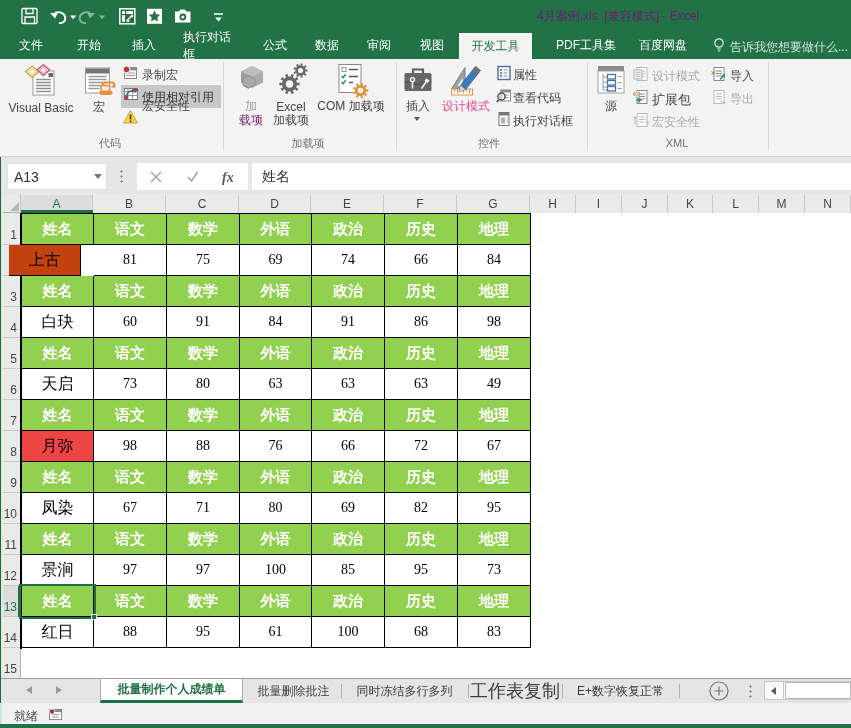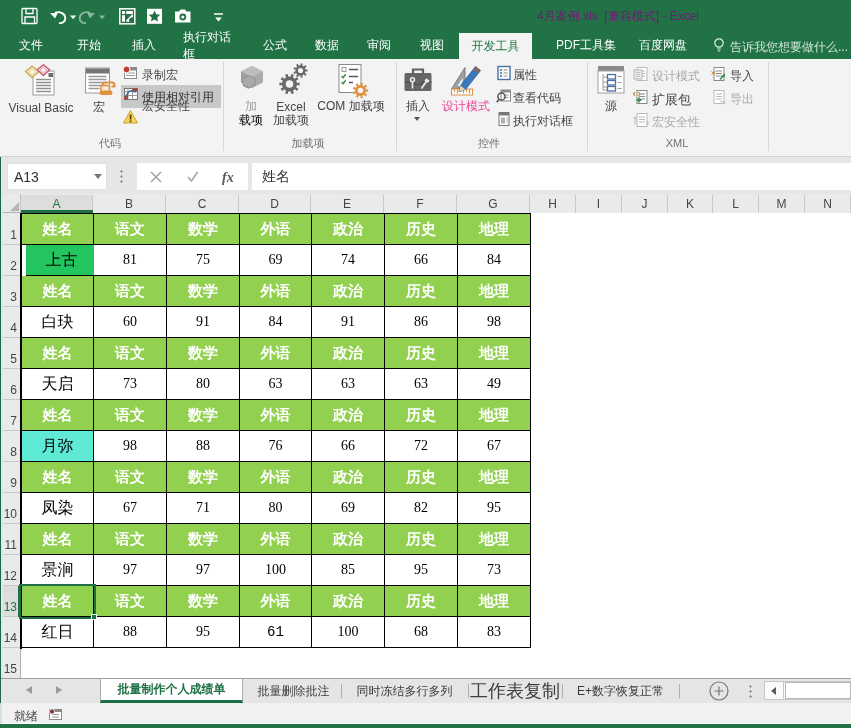--- a/index.html
+++ b/index.html
@@ -126,21 +126,21 @@
 </svg>
 <div class="ab" style="left:142px;top:98px;font-size:12px;color:#444">宏安全性</div>
 <svg class="ab" style="left:236px;top:64px" width="30" height="34" viewBox="0 0 30 34">
 <path d="M16 2 l11 5.5 v11 L16 24 5 18.5 v-11 z" fill="#ababab"></path>
 <path d="M16 2 l11 5.5 -11 5.5 -11-5.5 z" fill="#bdbdbd"></path>
 <path d="M5 7.5 l11 5.5 v11 L5 18.5 z" fill="#9f9f9f"></path>
 <path d="M7 15 l6 3 v7 l-6-3 z m0 0 l6-3 6 3 -6 3 z" fill="#8f8f8f"></path>
 <path d="M7 14.5 l6-2.8 6 2.8 v6.5 l-6 2.8 -6-2.8 z" fill="#a9a9a9" stroke="#8c8c8c" stroke-width="0.8"></path>
 </svg>
 <div class="ab ctr" style="left:230px;top:100px;width:42px;height:13px;font-size:12px;color:#9d9d9d">加</div>
-<div class="ab ctr" style="left:230px;top:114px;width:42px;height:13px;font-size:12px;color:#000000">载项</div>
+<div class="ab ctr" style="left:230px;top:114px;width:42px;height:13px;font-size:12px;color:#701a75">载项</div>
 <svg class="ab" style="left:277px;top:63px" width="36" height="36" viewBox="0 0 36 36">
 <path d="M30.6 6.4 L30.6 8.6 L28.6 8.3 L28.0 10.2 L29.7 11.2 L28.2 12.9 L26.9 11.4 L25.2 12.4 L25.8 14.3 L23.6 14.7 L23.6 12.7 L21.7 12.4 L20.9 14.2 L19.0 13.1 L20.2 11.5 L19.0 10.0 L17.2 11.0 L16.4 8.9 L18.4 8.5 L18.4 6.5 L16.4 6.1 L17.2 4.0 L19.0 5.0 L20.2 3.5 L19.0 1.9 L20.9 0.8 L21.7 2.6 L23.6 2.3 L23.6 0.3 L25.8 0.7 L25.2 2.6 L26.9 3.6 L28.2 2.1 L29.7 3.8 L28.0 4.8 L28.6 6.7 Z" fill="#696969" fill-rule="evenodd"></path>
     <circle cx="23.5" cy="7.5" r="2.6" fill="#f2f3f2"></circle>
 <path d="M22.6 19.6 L22.6 22.4 L20.0 22.1 L19.2 24.5 L21.5 25.8 L19.8 28.1 L17.9 26.3 L15.9 27.8 L17.0 30.2 L14.3 31.0 L13.8 28.5 L11.2 28.5 L10.7 31.0 L8.0 30.2 L9.1 27.8 L7.1 26.3 L5.2 28.1 L3.5 25.8 L5.8 24.5 L5.0 22.1 L2.4 22.4 L2.4 19.6 L5.0 19.9 L5.8 17.5 L3.5 16.2 L5.2 13.9 L7.1 15.7 L9.1 14.2 L8.0 11.8 L10.7 11.0 L11.2 13.5 L13.8 13.5 L14.3 11.0 L17.0 11.8 L15.9 14.2 L17.9 15.7 L19.8 13.9 L21.5 16.2 L19.2 17.5 L20.0 19.9 Z" fill="#696969" fill-rule="evenodd"></path>
     <circle cx="12.5" cy="21" r="3.8" fill="#f2f3f2"></circle>
 </svg>
 <div class="ab ctr" style="left:267px;top:100px;width:48px;height:13px;font-size:12px;color:#444">Excel</div>
 <div class="ab ctr" style="left:267px;top:114px;width:48px;height:13px;font-size:12px;color:#444">加载项</div>
 <svg class="ab" style="left:336px;top:63px" width="36" height="36" viewBox="0 0 36 36">
 <rect x="3" y="1.5" width="22" height="28" fill="#fff" stroke="#8a8a8a"></rect>
@@ -305,21 +305,21 @@
 <div class="ab" style="left:18px;top:392px;width:3px;height:31px;background:#1e7145"></div>
 <div class="ab" style="left:20px;top:19px;width:511px;height:1px;background:#000"></div>
 <div class="ab" style="left:20px;top:19px;width:2px;height:436px;background:#000"></div>
 <div class="ab ctr" style="left:22px;top:20px;width:72px;height:31px;border-right:1px solid #000;border-bottom:1px solid #000;background:#92d050;color:#fff;font-size:15px;font-weight:bold;font-family:Liberation Serif,serif">姓名</div>
 <div class="ab ctr" style="left:94px;top:20px;width:73px;height:31px;border-right:1px solid #000;border-bottom:1px solid #000;background:#92d050;color:#fff;font-size:15px;font-weight:bold;font-family:Liberation Serif,serif">语文</div>
 <div class="ab ctr" style="left:167px;top:20px;width:73px;height:31px;border-right:1px solid #000;border-bottom:1px solid #000;background:#92d050;color:#fff;font-size:15px;font-weight:bold;font-family:Liberation Serif,serif">数学</div>
 <div class="ab ctr" style="left:240px;top:20px;width:72px;height:31px;border-right:1px solid #000;border-bottom:1px solid #000;background:#92d050;color:#fff;font-size:15px;font-weight:bold;font-family:Liberation Serif,serif">外语</div>
 <div class="ab ctr" style="left:312px;top:20px;width:73px;height:31px;border-right:1px solid #000;border-bottom:1px solid #000;background:#92d050;color:#fff;font-size:15px;font-weight:bold;font-family:Liberation Serif,serif">政治</div>
 <div class="ab ctr" style="left:385px;top:20px;width:73px;height:31px;border-right:1px solid #000;border-bottom:1px solid #000;background:#92d050;color:#fff;font-size:15px;font-weight:bold;font-family:Liberation Serif,serif">历史</div>
 <div class="ab ctr" style="left:458px;top:20px;width:73px;height:31px;border-right:1px solid #000;border-bottom:1px solid #000;background:#92d050;color:#fff;font-size:15px;font-weight:bold;font-family:Liberation Serif,serif">地理</div>
-<div class="ab ctr" style="left:26px;top:51px;width:72px;height:31px;border-right:1px solid #000;border-bottom:1px solid #000;background:#22c55e;color:#000;font-size:16px;font-family:Liberation Serif,serif">上古</div>
+<div class="ab ctr" style="left:9px;top:51px;width:72px;height:31px;border-right:1px solid #000;border-bottom:1px solid #000;background:#c2410c;color:#000;font-size:16px;font-family:Liberation Serif,serif">上古</div>
 <div class="ab ctr" style="left:94px;top:51px;width:73px;height:31px;border-right:1px solid #000;border-bottom:1px solid #000;background:#fff;color:#000;font-size:14px;font-family:Liberation Serif,serif">81</div>
 <div class="ab ctr" style="left:167px;top:51px;width:73px;height:31px;border-right:1px solid #000;border-bottom:1px solid #000;background:#fff;color:#000;font-size:14px;font-family:Liberation Serif,serif">75</div>
 <div class="ab ctr" style="left:240px;top:51px;width:72px;height:31px;border-right:1px solid #000;border-bottom:1px solid #000;background:#fff;color:#000;font-size:14px;font-family:Liberation Serif,serif">69</div>
 <div class="ab ctr" style="left:312px;top:51px;width:73px;height:31px;border-right:1px solid #000;border-bottom:1px solid #000;background:#fff;color:#000;font-size:14px;font-family:Liberation Serif,serif">74</div>
 <div class="ab ctr" style="left:385px;top:51px;width:73px;height:31px;border-right:1px solid #000;border-bottom:1px solid #000;background:#fff;color:#000;font-size:14px;font-family:Liberation Serif,serif">66</div>
 <div class="ab ctr" style="left:458px;top:51px;width:73px;height:31px;border-right:1px solid #000;border-bottom:1px solid #000;background:#fff;color:#000;font-size:14px;font-family:Liberation Serif,serif">84</div>
 <div class="ab ctr" style="left:22px;top:82px;width:72px;height:31px;border-right:1px solid #000;border-bottom:1px solid #000;background:#92d050;color:#fff;font-size:15px;font-weight:bold;font-family:Liberation Serif,serif">姓名</div>
 <div class="ab ctr" style="left:94px;top:82px;width:73px;height:31px;border-right:1px solid #000;border-bottom:1px solid #000;background:#92d050;color:#fff;font-size:15px;font-weight:bold;font-family:Liberation Serif,serif">语文</div>
 <div class="ab ctr" style="left:167px;top:82px;width:73px;height:31px;border-right:1px solid #000;border-bottom:1px solid #000;background:#92d050;color:#fff;font-size:15px;font-weight:bold;font-family:Liberation Serif,serif">数学</div>
 <div class="ab ctr" style="left:240px;top:82px;width:72px;height:31px;border-right:1px solid #000;border-bottom:1px solid #000;background:#92d050;color:#fff;font-size:15px;font-weight:bold;font-family:Liberation Serif,serif">外语</div>
@@ -347,21 +347,21 @@
 <div class="ab ctr" style="left:312px;top:175px;width:73px;height:31px;border-right:1px solid #000;border-bottom:1px solid #000;background:#fff;color:#000;font-size:14px;font-family:Liberation Serif,serif">63</div>
 <div class="ab ctr" style="left:385px;top:175px;width:73px;height:31px;border-right:1px solid #000;border-bottom:1px solid #000;background:#fff;color:#000;font-size:14px;font-family:Liberation Serif,serif">63</div>
 <div class="ab ctr" style="left:458px;top:175px;width:73px;height:31px;border-right:1px solid #000;border-bottom:1px solid #000;background:#fff;color:#000;font-size:14px;font-family:Liberation Serif,serif">49</div>
 <div class="ab ctr" style="left:22px;top:206px;width:72px;height:31px;border-right:1px solid #000;border-bottom:1px solid #000;background:#92d050;color:#fff;font-size:15px;font-weight:bold;font-family:Liberation Serif,serif">姓名</div>
 <div class="ab ctr" style="left:94px;top:206px;width:73px;height:31px;border-right:1px solid #000;border-bottom:1px solid #000;background:#92d050;color:#fff;font-size:15px;font-weight:bold;font-family:Liberation Serif,serif">语文</div>
 <div class="ab ctr" style="left:167px;top:206px;width:73px;height:31px;border-right:1px solid #000;border-bottom:1px solid #000;background:#92d050;color:#fff;font-size:15px;font-weight:bold;font-family:Liberation Serif,serif">数学</div>
 <div class="ab ctr" style="left:240px;top:206px;width:72px;height:31px;border-right:1px solid #000;border-bottom:1px solid #000;background:#92d050;color:#fff;font-size:15px;font-weight:bold;font-family:Liberation Serif,serif">外语</div>
 <div class="ab ctr" style="left:312px;top:206px;width:73px;height:31px;border-right:1px solid #000;border-bottom:1px solid #000;background:#92d050;color:#fff;font-size:15px;font-weight:bold;font-family:Liberation Serif,serif">政治</div>
 <div class="ab ctr" style="left:385px;top:206px;width:73px;height:31px;border-right:1px solid #000;border-bottom:1px solid #000;background:#92d050;color:#fff;font-size:15px;font-weight:bold;font-family:Liberation Serif,serif">历史</div>
 <div class="ab ctr" style="left:458px;top:206px;width:73px;height:31px;border-right:1px solid #000;border-bottom:1px solid #000;background:#92d050;color:#fff;font-size:15px;font-weight:bold;font-family:Liberation Serif,serif">地理</div>
-<div class="ab ctr" style="left:22px;top:237px;width:72px;height:31px;border-right:1px solid #000;border-bottom:1px solid #000;background:#5eead4;color:#000;font-size:16px;font-family:Liberation Serif,serif">月弥</div>
+<div class="ab ctr" style="left:22px;top:237px;width:72px;height:31px;border-right:1px solid #000;border-bottom:1px solid #000;background:#ef4444;color:#000;font-size:16px;font-family:Liberation Serif,serif">月弥</div>
 <div class="ab ctr" style="left:94px;top:237px;width:73px;height:31px;border-right:1px solid #000;border-bottom:1px solid #000;background:#fff;color:#000;font-size:14px;font-family:Liberation Serif,serif">98</div>
 <div class="ab ctr" style="left:167px;top:237px;width:73px;height:31px;border-right:1px solid #000;border-bottom:1px solid #000;background:#fff;color:#000;font-size:14px;font-family:Liberation Serif,serif">88</div>
 <div class="ab ctr" style="left:240px;top:237px;width:72px;height:31px;border-right:1px solid #000;border-bottom:1px solid #000;background:#fff;color:#000;font-size:14px;font-family:Liberation Serif,serif">76</div>
 <div class="ab ctr" style="left:312px;top:237px;width:73px;height:31px;border-right:1px solid #000;border-bottom:1px solid #000;background:#fff;color:#000;font-size:14px;font-family:Liberation Serif,serif">66</div>
 <div class="ab ctr" style="left:385px;top:237px;width:73px;height:31px;border-right:1px solid #000;border-bottom:1px solid #000;background:#fff;color:#000;font-size:14px;font-family:Liberation Serif,serif">72</div>
 <div class="ab ctr" style="left:458px;top:237px;width:73px;height:31px;border-right:1px solid #000;border-bottom:1px solid #000;background:#fff;color:#000;font-size:14px;font-family:Liberation Serif,serif">67</div>
 <div class="ab ctr" style="left:22px;top:268px;width:72px;height:31px;border-right:1px solid #000;border-bottom:1px solid #000;background:#92d050;color:#fff;font-size:15px;font-weight:bold;font-family:Liberation Serif,serif">姓名</div>
 <div class="ab ctr" style="left:94px;top:268px;width:73px;height:31px;border-right:1px solid #000;border-bottom:1px solid #000;background:#92d050;color:#fff;font-size:15px;font-weight:bold;font-family:Liberation Serif,serif">语文</div>
 <div class="ab ctr" style="left:167px;top:268px;width:73px;height:31px;border-right:1px solid #000;border-bottom:1px solid #000;background:#92d050;color:#fff;font-size:15px;font-weight:bold;font-family:Liberation Serif,serif">数学</div>
 <div class="ab ctr" style="left:240px;top:268px;width:72px;height:31px;border-right:1px solid #000;border-bottom:1px solid #000;background:#92d050;color:#fff;font-size:15px;font-weight:bold;font-family:Liberation Serif,serif">外语</div>
@@ -392,21 +392,21 @@
 <div class="ab ctr" style="left:22px;top:392px;width:72px;height:31px;border-right:1px solid #000;border-bottom:1px solid #000;background:#92d050;color:#fff;font-size:15px;font-weight:bold;font-family:Liberation Serif,serif">姓名</div>
 <div class="ab ctr" style="left:94px;top:392px;width:73px;height:31px;border-right:1px solid #000;border-bottom:1px solid #000;background:#92d050;color:#fff;font-size:15px;font-weight:bold;font-family:Liberation Serif,serif">语文</div>
 <div class="ab ctr" style="left:167px;top:392px;width:73px;height:31px;border-right:1px solid #000;border-bottom:1px solid #000;background:#92d050;color:#fff;font-size:15px;font-weight:bold;font-family:Liberation Serif,serif">数学</div>
 <div class="ab ctr" style="left:240px;top:392px;width:72px;height:31px;border-right:1px solid #000;border-bottom:1px solid #000;background:#92d050;color:#fff;font-size:15px;font-weight:bold;font-family:Liberation Serif,serif">外语</div>
 <div class="ab ctr" style="left:312px;top:392px;width:73px;height:31px;border-right:1px solid #000;border-bottom:1px solid #000;background:#92d050;color:#fff;font-size:15px;font-weight:bold;font-family:Liberation Serif,serif">政治</div>
 <div class="ab ctr" style="left:385px;top:392px;width:73px;height:31px;border-right:1px solid #000;border-bottom:1px solid #000;background:#92d050;color:#fff;font-size:15px;font-weight:bold;font-family:Liberation Serif,serif">历史</div>
 <div class="ab ctr" style="left:458px;top:392px;width:73px;height:31px;border-right:1px solid #000;border-bottom:1px solid #000;background:#92d050;color:#fff;font-size:15px;font-weight:bold;font-family:Liberation Serif,serif">地理</div>
 <div class="ab ctr" style="left:22px;top:423px;width:72px;height:31px;border-right:1px solid #000;border-bottom:1px solid #000;background:#fff;color:#000;font-size:16px;font-family:Liberation Serif,serif">红日</div>
 <div class="ab ctr" style="left:94px;top:423px;width:73px;height:31px;border-right:1px solid #000;border-bottom:1px solid #000;background:#fff;color:#000;font-size:14px;font-family:Liberation Serif,serif">88</div>
 <div class="ab ctr" style="left:167px;top:423px;width:73px;height:31px;border-right:1px solid #000;border-bottom:1px solid #000;background:#fff;color:#000;font-size:14px;font-family:Liberation Serif,serif">95</div>
-<div class="ab ctr" style="left:240px;top:423px;width:72px;height:31px;border-right:1px solid #000;border-bottom:1px solid #000;background:#fff;color:#000;font-size:14px;font-family:Liberation Mono, monospace">61</div>
+<div class="ab ctr" style="left:240px;top:423px;width:72px;height:31px;border-right:1px solid #000;border-bottom:1px solid #000;background:#fff;color:#000;font-size:14px;font-family:Liberation Serif, serif">61</div>
 <div class="ab ctr" style="left:312px;top:423px;width:73px;height:31px;border-right:1px solid #000;border-bottom:1px solid #000;background:#fff;color:#000;font-size:14px;font-family:Liberation Serif,serif">100</div>
 <div class="ab ctr" style="left:385px;top:423px;width:73px;height:31px;border-right:1px solid #000;border-bottom:1px solid #000;background:#fff;color:#000;font-size:14px;font-family:Liberation Serif,serif">68</div>
 <div class="ab ctr" style="left:458px;top:423px;width:73px;height:31px;border-right:1px solid #000;border-bottom:1px solid #000;background:#fff;color:#000;font-size:14px;font-family:Liberation Serif,serif">83</div>
 <div class="ab" style="left:19px;top:390px;width:77px;height:35px;border:2px solid #1e7145"></div>
 <div class="ab" style="left:91px;top:420px;width:6px;height:6px;background:#1e7145;border:1px solid #fff"></div>
 </div>
 <div class="ab" style="left:0;top:678px;width:851px;height:25px;background:#e4e5e4;border-top:1px solid #9f9f9f"></div>
 <div class="ab" style="left:26px;top:686px;width:0;height:0;border-top:4.5px solid transparent;border-bottom:4.5px solid transparent;border-right:6px solid #9a9a9a"></div>
 <div class="ab" style="left:56px;top:686px;width:0;height:0;border-top:4.5px solid transparent;border-bottom:4.5px solid transparent;border-left:6px solid #9a9a9a"></div>
 <div class="ab ctr" style="left:100px;top:679px;width:143px;height:24px;background:#fff;border-left:1px solid #ababab;border-right:1px solid #ababab;border-bottom:3px solid #1e7145;color:#1e7145;font-weight:bold;font-size:12px">批量制作个人成绩单</div>

